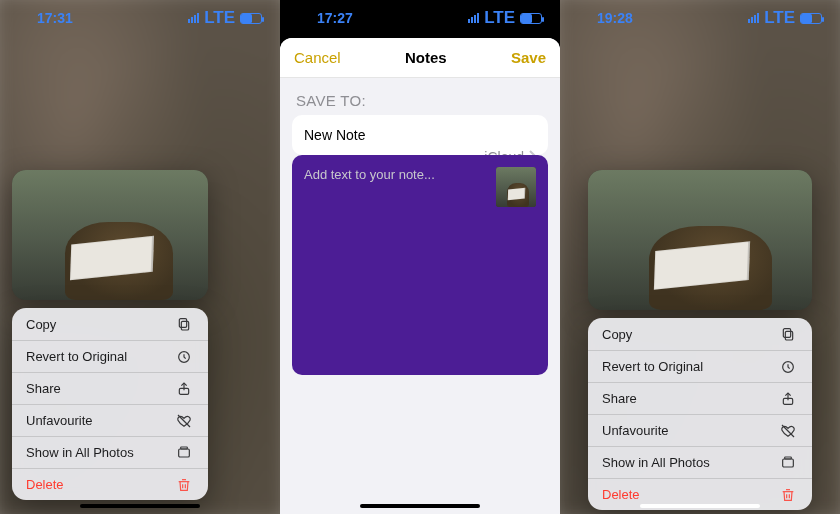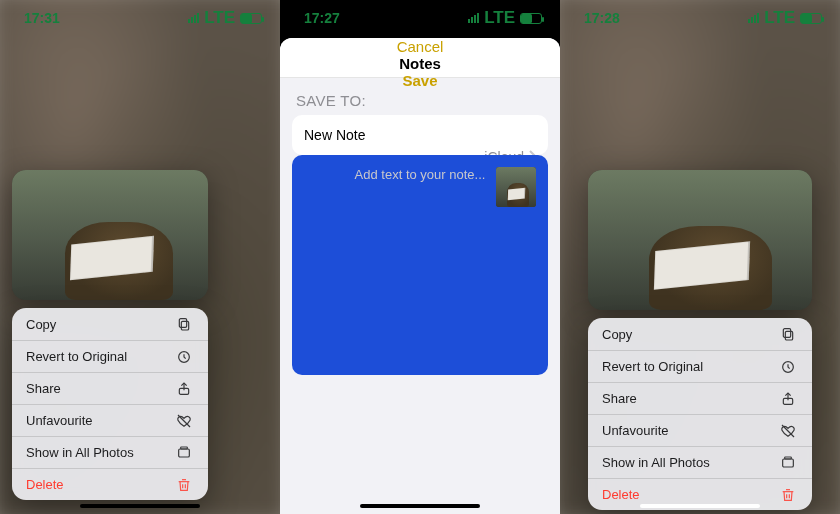--- a/index.html
+++ b/index.html
@@ -39,21 +39,21 @@
     top: 0; left: 0; right: 0;
     height: 36px;
     display: flex;
     align-items: center;
     justify-content: space-between;
     padding: 0 18px 0 24px;
     font-size: 14px;
     font-weight: 600;
     z-index: 50;
   }
-  .status-white { color: #15803d; }
+  .status-white { color: #3b82f6; margin-left: 13px; }
   .status-right { display: flex; align-items: center; gap: 5px; font-size: 17px; font-weight:700; }
   .signal { display:inline-flex; align-items:flex-end; gap:1px; }
   .signal i{ display:block; width:2px; background:currentColor; }
   .signal i:nth-child(1){height:4px} .signal i:nth-child(2){height:6px}
   .signal i:nth-child(3){height:8px} .signal i:nth-child(4){height:10px}
   .battery {
     width: 22px; height: 11px; border:1px solid currentColor; border-radius:3px;
     position:relative;
   }
   .battery::after{content:"";position:absolute;right:-3px;top:3px;width:2px;height:5px;background:currentColor;border-radius:1px;}
@@ -121,41 +121,40 @@
   .p2{ background:#000; }
   .p2 .sheet{
     position:absolute; left:0; right:0; top:38px; bottom:0;
     background:#f2f2f6; border-radius:12px 12px 0 0;
     overflow:hidden;
   }
   .sheet-header{
     height:40px; display:flex; align-items:center; justify-content:space-between;
     padding:0 14px; background:#fff;
     border-bottom:0.5px solid rgba(0,0,0,.1);
-    flex-direction:column;
   }
   .sheet-header .title{ font-weight:600; font-size:15px; color:#000; }
   .sheet-header .hb{ color:#c9a100; font-size:15px; }
   .save-to-label{
     padding:14px 16px 6px; font-size:15px; letter-spacing:.3px;
     color:#8e8e93; text-transform:uppercase;
   }
   .save-to-row{
     margin:0 12px; height:40px; background:#fff; border-radius:10px;
     display:flex; align-items:center; justify-content:space-between;
     padding:0 12px; font-size:14px;gap:48px;
   }
   .save-to-row .value{ color:#8e8e93; display:flex; align-items:center; gap:4px;margin-top:43px;}
   .caption{
     padding:8px 16px 14px; font-size:11px; color:#8e8e93; line-height:1.35;
   }
   .note-body{
-    margin:0 12px; background:#1d4ed8; border-radius:10px;
+    margin:0 12px; background:#4c1d95; border-radius:10px;
     height:220px; position:relative; padding:12px;
-    font-size:13px; color:#c7c7cc;text-align:center;
+    font-size:13px; color:#c7c7cc;
   }
   .attach-thumb{
     position:absolute; right:12px; top:12px; width:40px; height:40px;
     background:#3b382d; border-radius:3px; overflow:hidden;
   }
   .attach-thumb .scene{ transform:scale(.5); transform-origin:top left; width:200%; height:200%; }
 </style>
 </head>
 <body>
 
@@ -292,21 +291,21 @@
     </div>
   </div>
 
   <div class="home-ind"></div>
 </div>
 
 <div class="phone p3">
   <div class="blur-bg"></div>
 
   <div class="status-bar status-white">
-    <span>17:28</span>
+    <span>19:28</span>
     <span class="status-right">
       <span class="signal">
           <i></i>
           <i></i>
           <i></i>
           <i></i>
         </span>
       <span>LTE</span>
       <span class="battery">
           <i></i>

